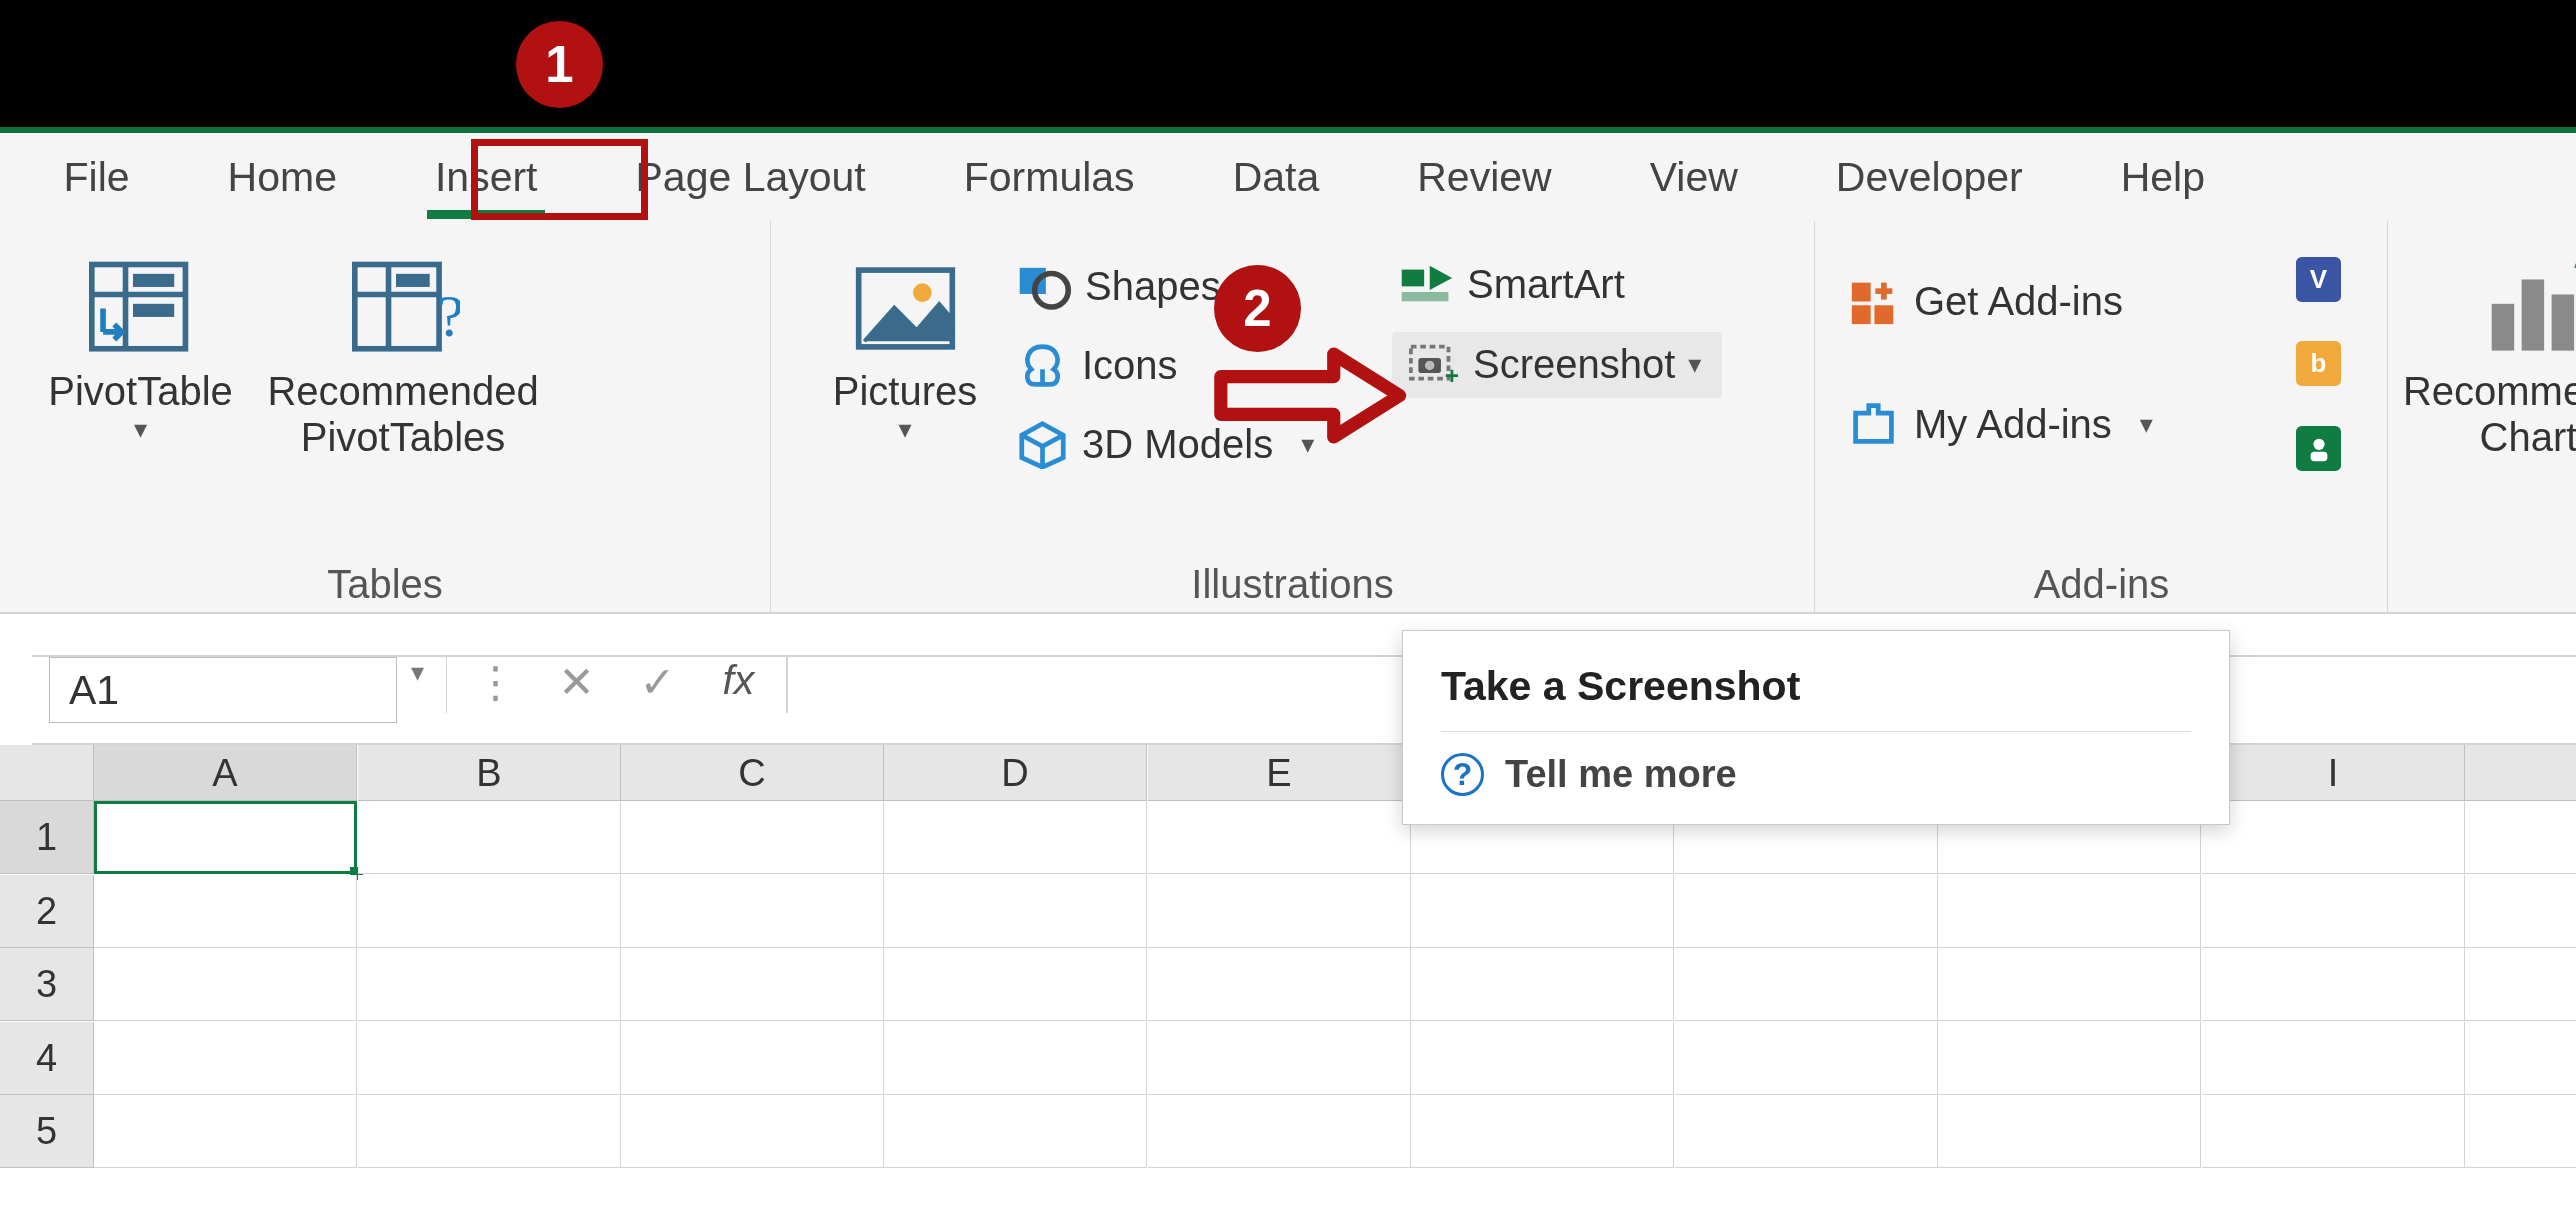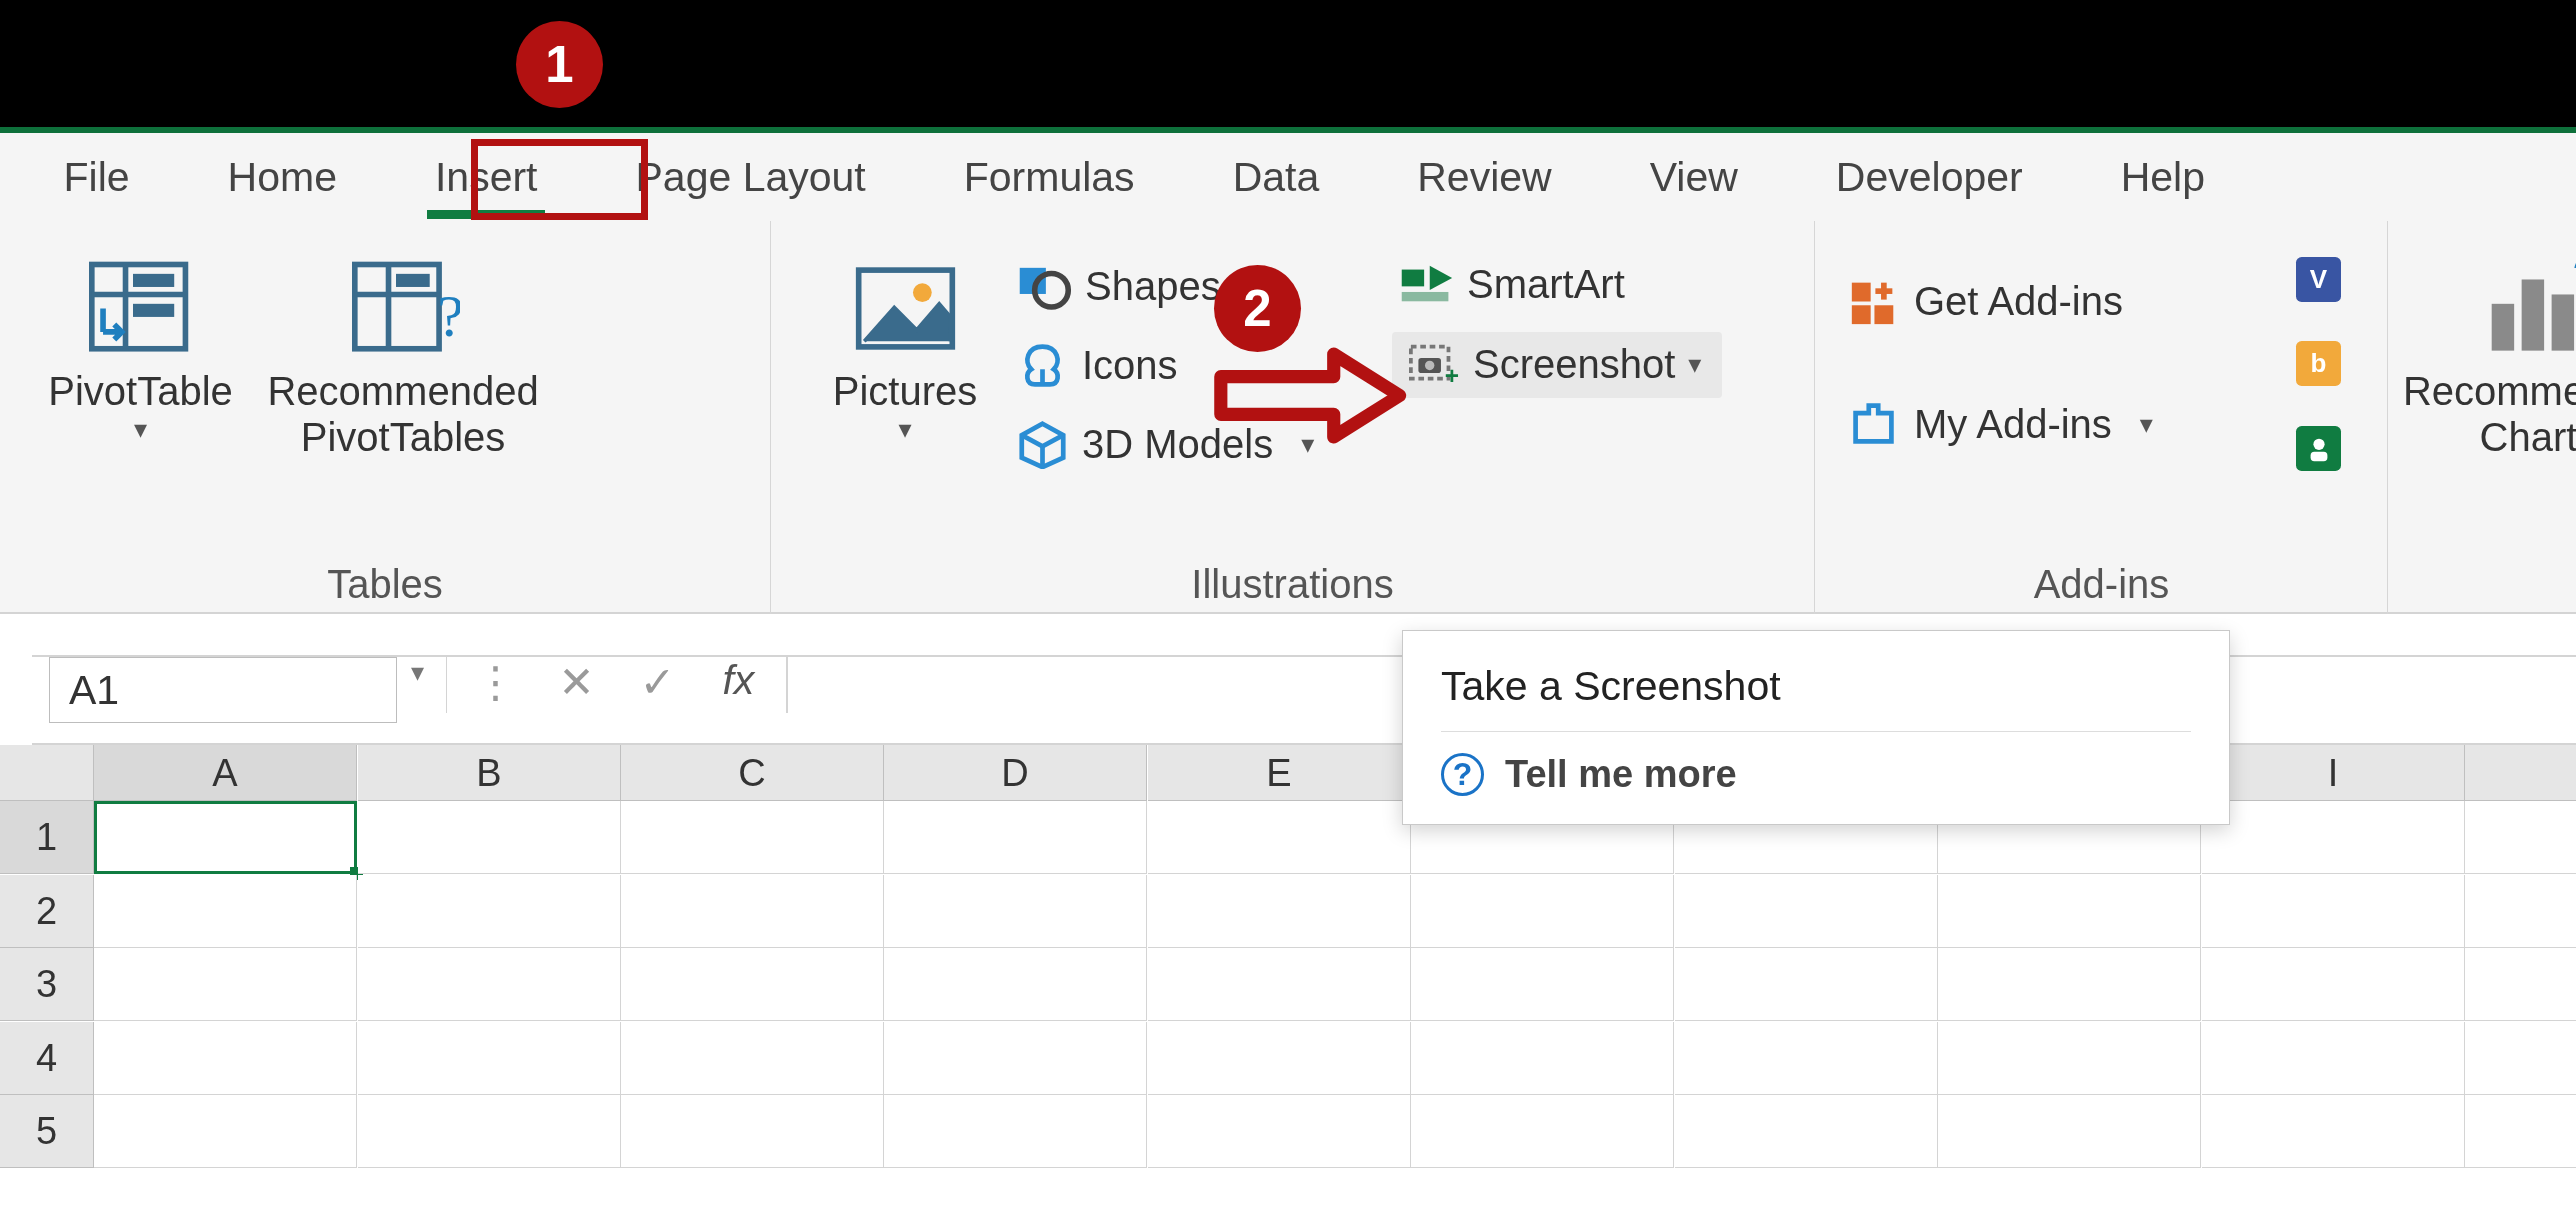--- a/index.html
+++ b/index.html
@@ -51,21 +51,21 @@
   .col-h { position:absolute; top:0; height:56px; background:#e6e6e6; border-right:1.9px solid #bfbfbf; border-bottom:1.9px solid #bfbfbf; text-align:center; font-size:38px; color:#333; line-height:56px; }
   .col-h.active { background:#d9d9d9; }
   .row-h { position:absolute; left:0; width:94px; height:73px; background:#e6e6e6; border-right:1.9px solid #bfbfbf; border-bottom:1.9px solid #bfbfbf; text-align:center; font-size:38px; color:#333; line-height:73px; }
   .row-h.active { background:#d9d9d9; }
   .cell { position:absolute; height:73px; background:#fff; border-right:1.9px solid #d4d4d4; border-bottom:1.9px solid #d4d4d4; }
   .cell.sel { outline:3.8px solid #107c41; outline-offset:-3.8px; }
   .sel-handle { position:absolute; width:13px; height:13px; background:#107c41; right:-6.6px; bottom:-6.6px; }
 
   
   .tooltip { position:absolute; background:#fff; border:1.9px solid #c9c9c9; box-shadow:0 5.6px 19px rgba(0,0,0,.18); padding:32px 38px 28px 38px; }
-  .tooltip h3 { margin:0 0 21px 0; font-size:41px; font-weight:400; color:#222; }
+  .tooltip h3 { margin:0 0 21px 0; font-size:41px; font-weight:700; color:#222; }
   .tooltip p { margin:0 0 24.5px 0; font-size:38px; color:#555; line-height:1.35; }
   .tooltip hr { border:none; border-top:1.9px solid #ddd; margin:0 0 21px 0; }
   .tooltip .tmm { display:flex; align-items:center; font-size:38px; font-weight:600; color:#444; }
   .q-icon { width:43px; height:43px; border:3.8px solid #1a73c7; border-radius:50%; color:#1a73c7; font-size:32px; font-weight:700; display:flex; align-items:center; justify-content:center; margin-right:21px; }
 
   
   .callout { position:absolute; width:87px; height:87px; border-radius:50%; background:#b21111; color:#fff; font-size:51px; font-weight:700; display:flex; align-items:center; justify-content:center; z-index:50; }
   .arrow { position:absolute; z-index:49; }
 </style>
 </head>

